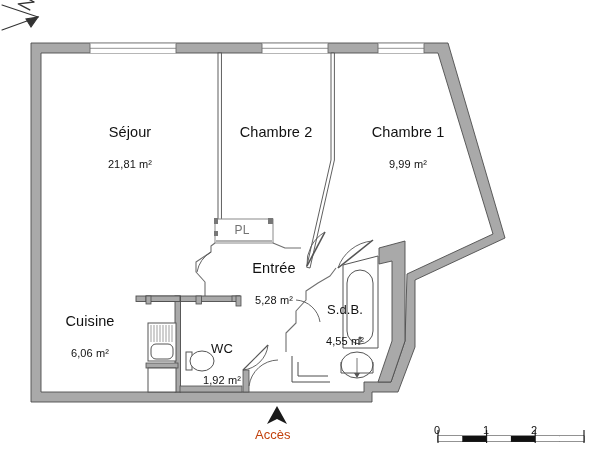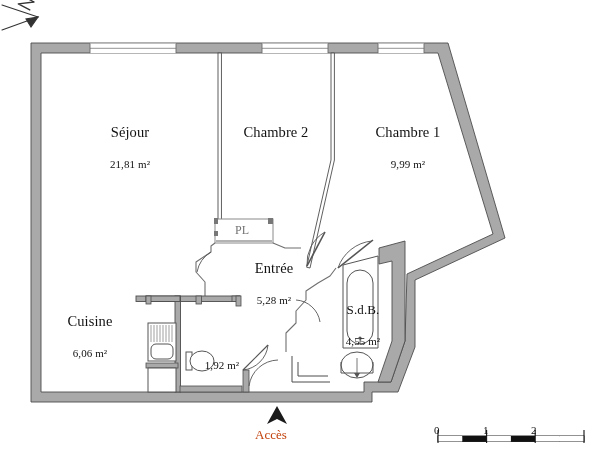--- a/index.html
+++ b/index.html
@@ -1,19 +1,19 @@
 <!DOCTYPE html>
 <html><head>
 <meta charset="utf-8">
 <title>Plan</title>
 <style>
   html,body{margin:0;padding:0;background:#ffffff;}
   body{width:600px;height:450px;overflow:hidden;
        font-family:"Liberation Sans","DejaVu Sans",sans-serif;color:#1a1a1a;}
-  #stage{position:relative;width:600px;height:396px;background:#fff;font-family:Liberation Serif, serif;}
+  #stage{position:relative;width:600px;height:396px;background:#fff;}
   #plan-svg{position:absolute;left:0;top:0;}
   .lbl{position:absolute;text-align:center;white-space:nowrap;color:#111;
        line-height:1.15;letter-spacing:.1px;}
   .lbl .rn{display:block;font-size:14.5px;font-weight:400;}
   .lbl .ra{display:block;font-size:11px;font-weight:400;margin-top:17px;}
   .lbl.small .rn{font-size:13px;}
   .lbl.tiny .rn{font-size:12px;}
   .scalewrap{position:absolute;left:430px;top:424px;width:160px;height:24px;}
   .scaleticks{position:relative;height:13px;}
   .scaleticks span{position:absolute;top:0;font-size:11px;color:#111;}
@@ -212,31 +212,32 @@
   <div class="lbl" style="left:338px;top:124px;width:140px;">
     <span class="rn">Chambre 1</span>
     <span class="ra">9,99 m²</span>
   </div>
 
   <div class="lbl" style="left:214px;top:260px;width:120px;">
     <span class="rn">Entrée</span>
     <span class="ra">5,28 m²</span>
   </div>
 
-  <div class="lbl small" style="left:308px;top:303px;width:110px;">
+  <div class="lbl small" style="left:290px;top:303px;width:110px;">
     <span class="rn">S.d.B.</span>
     <span class="ra">4,55 m²</span>
   </div>
 
   <div class="lbl" style="left:28px;top:313px;width:124px;">
     <span class="rn">Cuisine</span>
     <span class="ra">6,06 m²</span>
   </div>
 
   <div class="lbl small" style="left:182px;top:342px;width:80px;">
+    <span class="rn">WC</span>
     <span class="ra">1,92 m²</span>
   </div>
 
   <div class="lbl tiny" style="left:212px;top:224px;width:60px;">
     <span class="rn" style="color:#737373;">PL</span>
   </div>
 
   <div class="accesslbl" style="left:255px;top:427px;">Accès</div>
 
   <div class="scalewrap">

